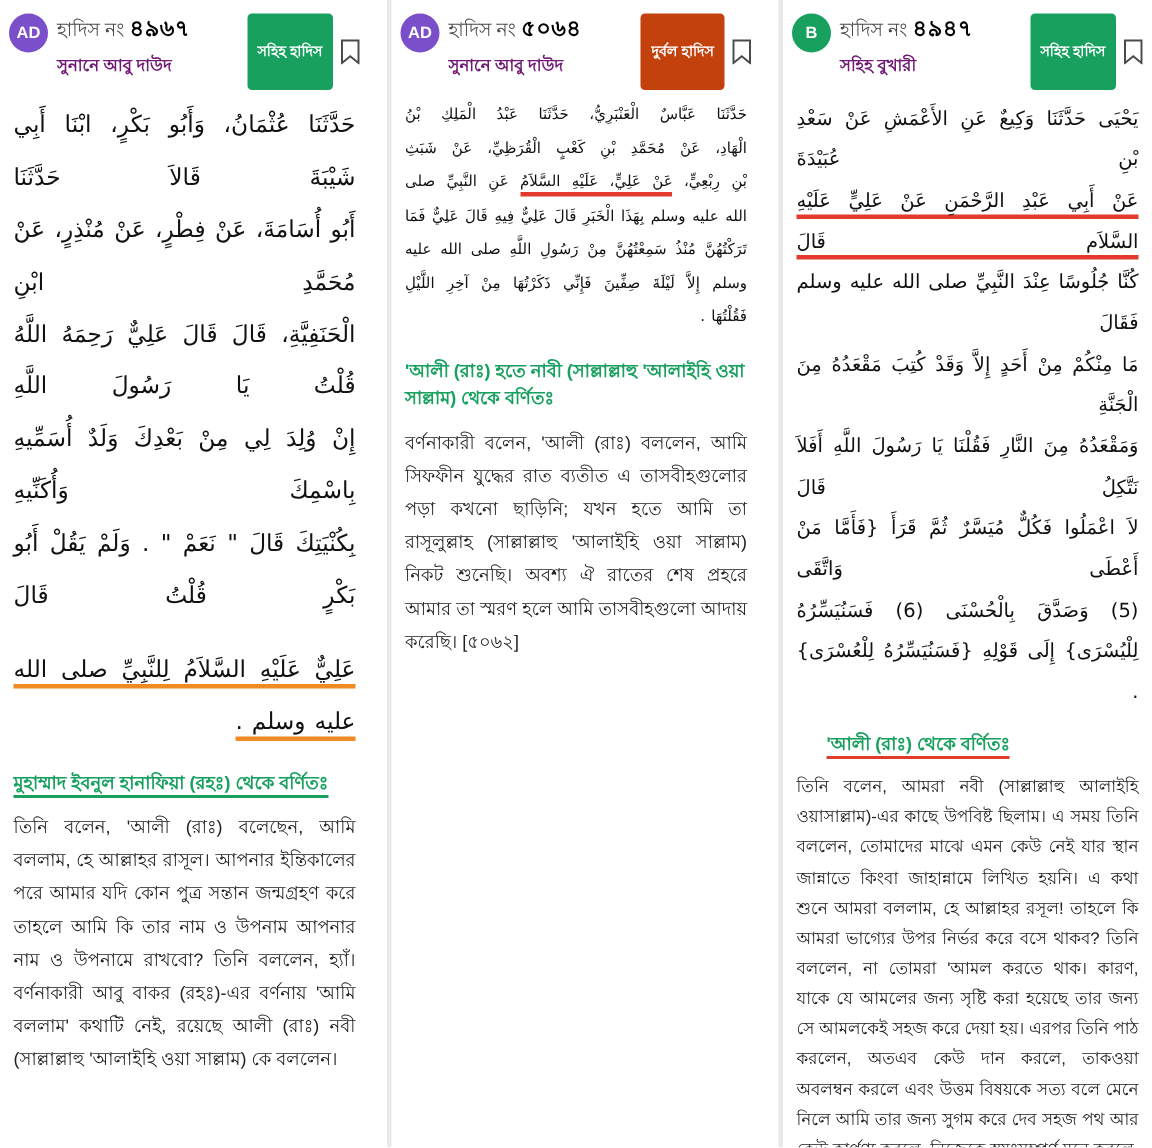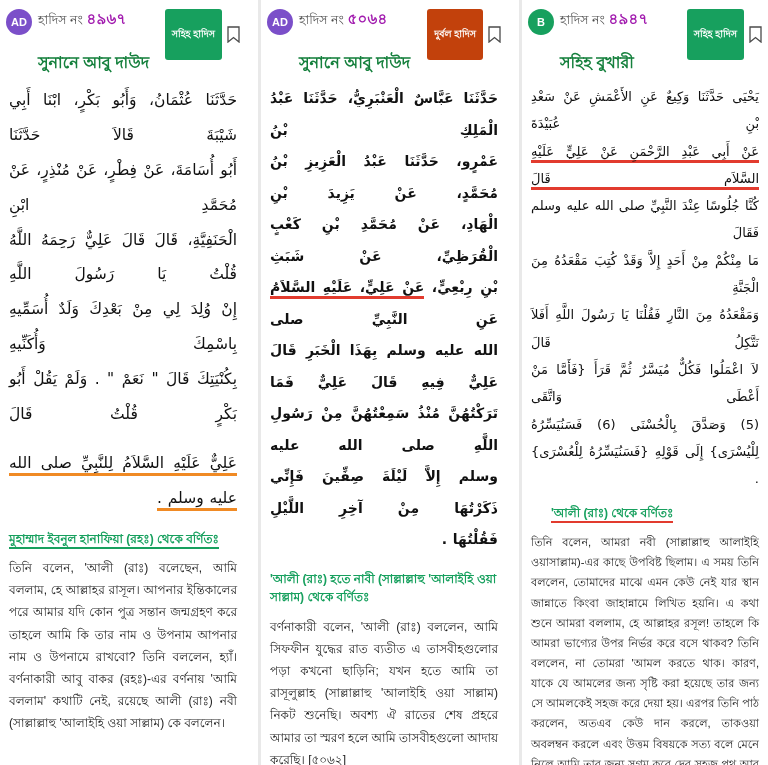--- a/index.html
+++ b/index.html
@@ -41,29 +41,29 @@
     flex: 0 0 auto;
     margin-top: 2px;
   }
   .hdr-mid { flex: 1 1 auto; min-width: 0; }
   .hdr-line1 {
     font-size: 12.5px;
     color: #4b4b4b;
     white-space: nowrap;
   }
   .hdr-num {
-    color: #a21caf;
+    color: #000000;
     font-weight: bold;
     font-size: 15px;
     letter-spacing: .3px;
   }
   .hdr-line2 {
-    font-size: 16px;
-    color: #15803d;
-    margin-top: 18px;
+    font-size: 11px;
+    color: #701a75;
+    margin-top: 3px;
     font-weight: bold;
     white-space: nowrap;
   }
   .hdr-right {
     display: flex;
     align-items: center;
     gap: 5px;
     flex: 0 0 auto;
     margin-top: 2px;
   }
@@ -86,21 +86,21 @@
     direction: rtl;
     text-align: justify;
     text-align-last: justify;
     font-family: "DejaVu Sans", sans-serif;
     color: #111;
     padding: 0 9px;
     line-height: 2.25;
     word-spacing: 1px;
   }
   .ar-lg { font-size: 15.5px; }
-  .ar-md { font-size: 14px; font-weight: bold; }
+  .ar-md { font-size: 10px; }
   .ar-sm { font-size: 13px; line-height: 2.1; }
 
   .hl-orange {
     border-bottom: 3px solid #f08a24;
     padding-bottom: 1px;
   }
   .hl-red {
     border-bottom: 3px solid #e23b2e;
     padding-bottom: 1px;
   }
@@ -191,21 +191,20 @@
         <span class="bookmark">
           <svg viewBox="0 0 13 17" width="13" height="17">
               <path d="M1 1h11v15l-5.5-4.5L1 16z" fill="none" stroke="#4b4b4b" stroke-width="1.3"></path>
             </svg>
         </span>
       </div>
     </div>
 
     <div class="arabic ar-md">
       <div>حَدَّثَنَا عَبَّاسٌ الْعَنْبَرِيُّ، حَدَّثَنَا عَبْدُ الْمَلِكِ بْنُ</div>
-      <div>عَمْرٍو، حَدَّثَنَا عَبْدُ الْعَزِيزِ بْنُ مُحَمَّدٍ، عَنْ يَزِيدَ بْنِ</div>
       <div>الْهَادِ، عَنْ مُحَمَّدِ بْنِ كَعْبٍ الْقُرَظِيِّ، عَنْ شَبَثِ</div>
       <div>
         <span>بْنِ رِبْعِيٍّ، </span><span class="hl-red">عَنْ عَلِيٍّ، عَلَيْهِ السَّلاَمُ</span><span> عَنِ النَّبِيِّ صلى</span>
       </div>
       <div>الله عليه وسلم بِهَذَا الْخَبَرِ قَالَ عَلِيٌّ فِيهِ قَالَ عَلِيٌّ فَمَا</div>
       <div>تَرَكْتُهُنَّ مُنْذُ سَمِعْتُهُنَّ مِنْ رَسُولِ اللَّهِ صلى الله عليه</div>
       <div>وسلم إِلاَّ لَيْلَةَ صِفِّينَ فَإِنِّي ذَكَرْتُهَا مِنْ آخِرِ اللَّيْلِ</div>
       <div style="text-align-last:right;">فَقُلْتُهَا .</div>
     </div>
 

